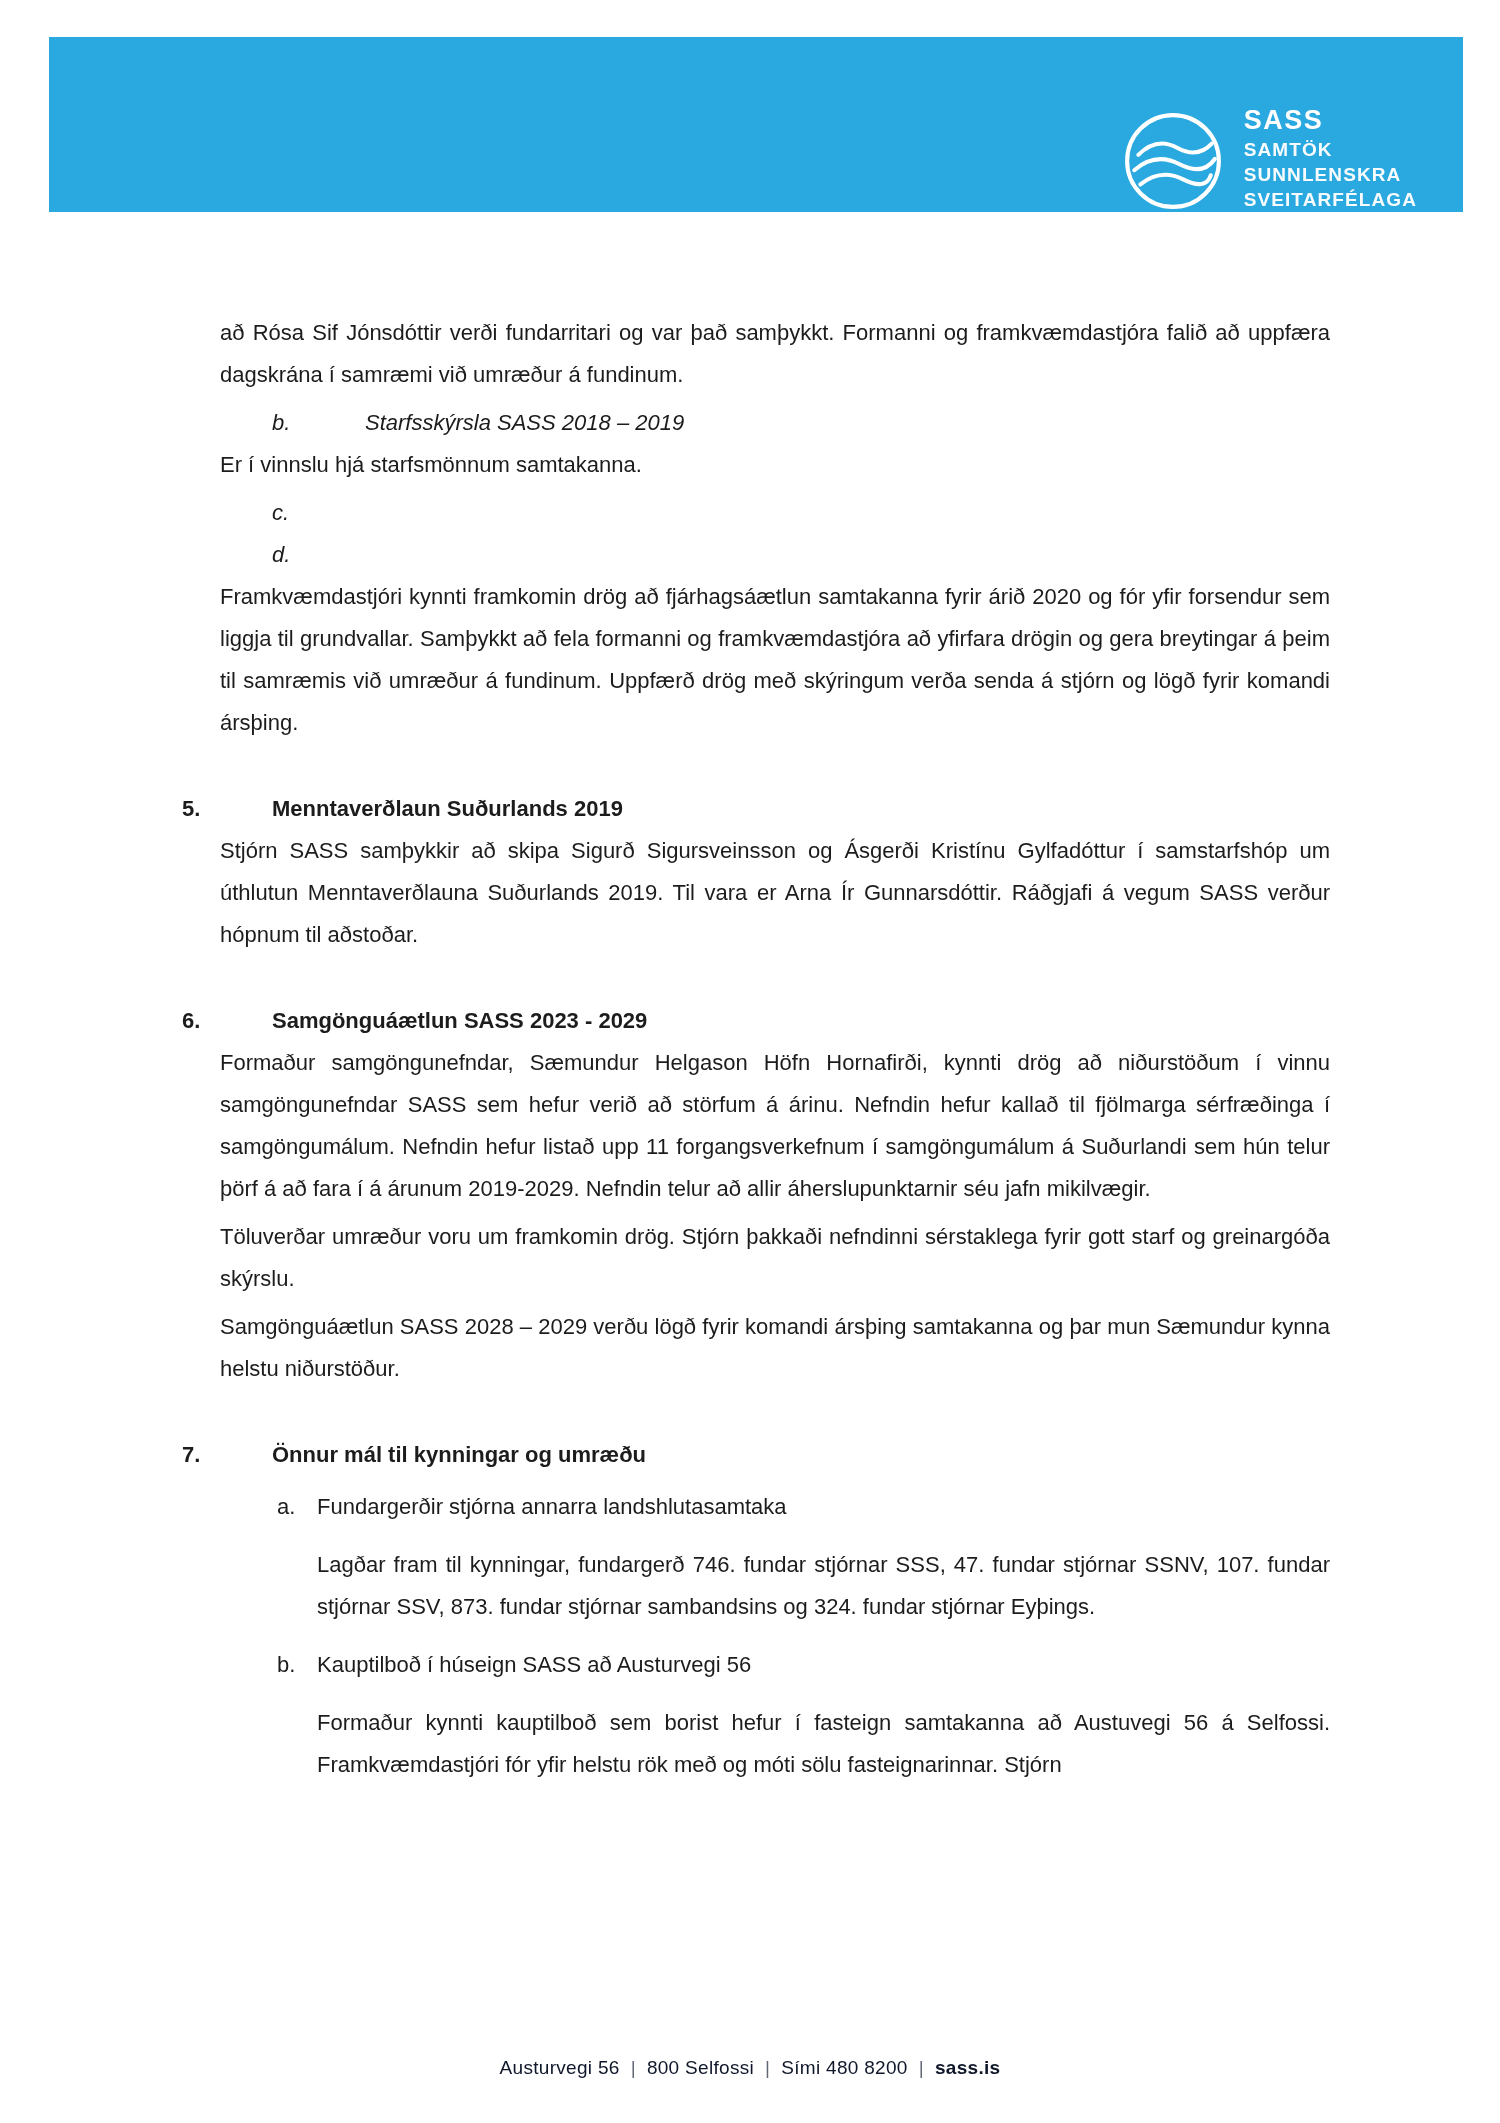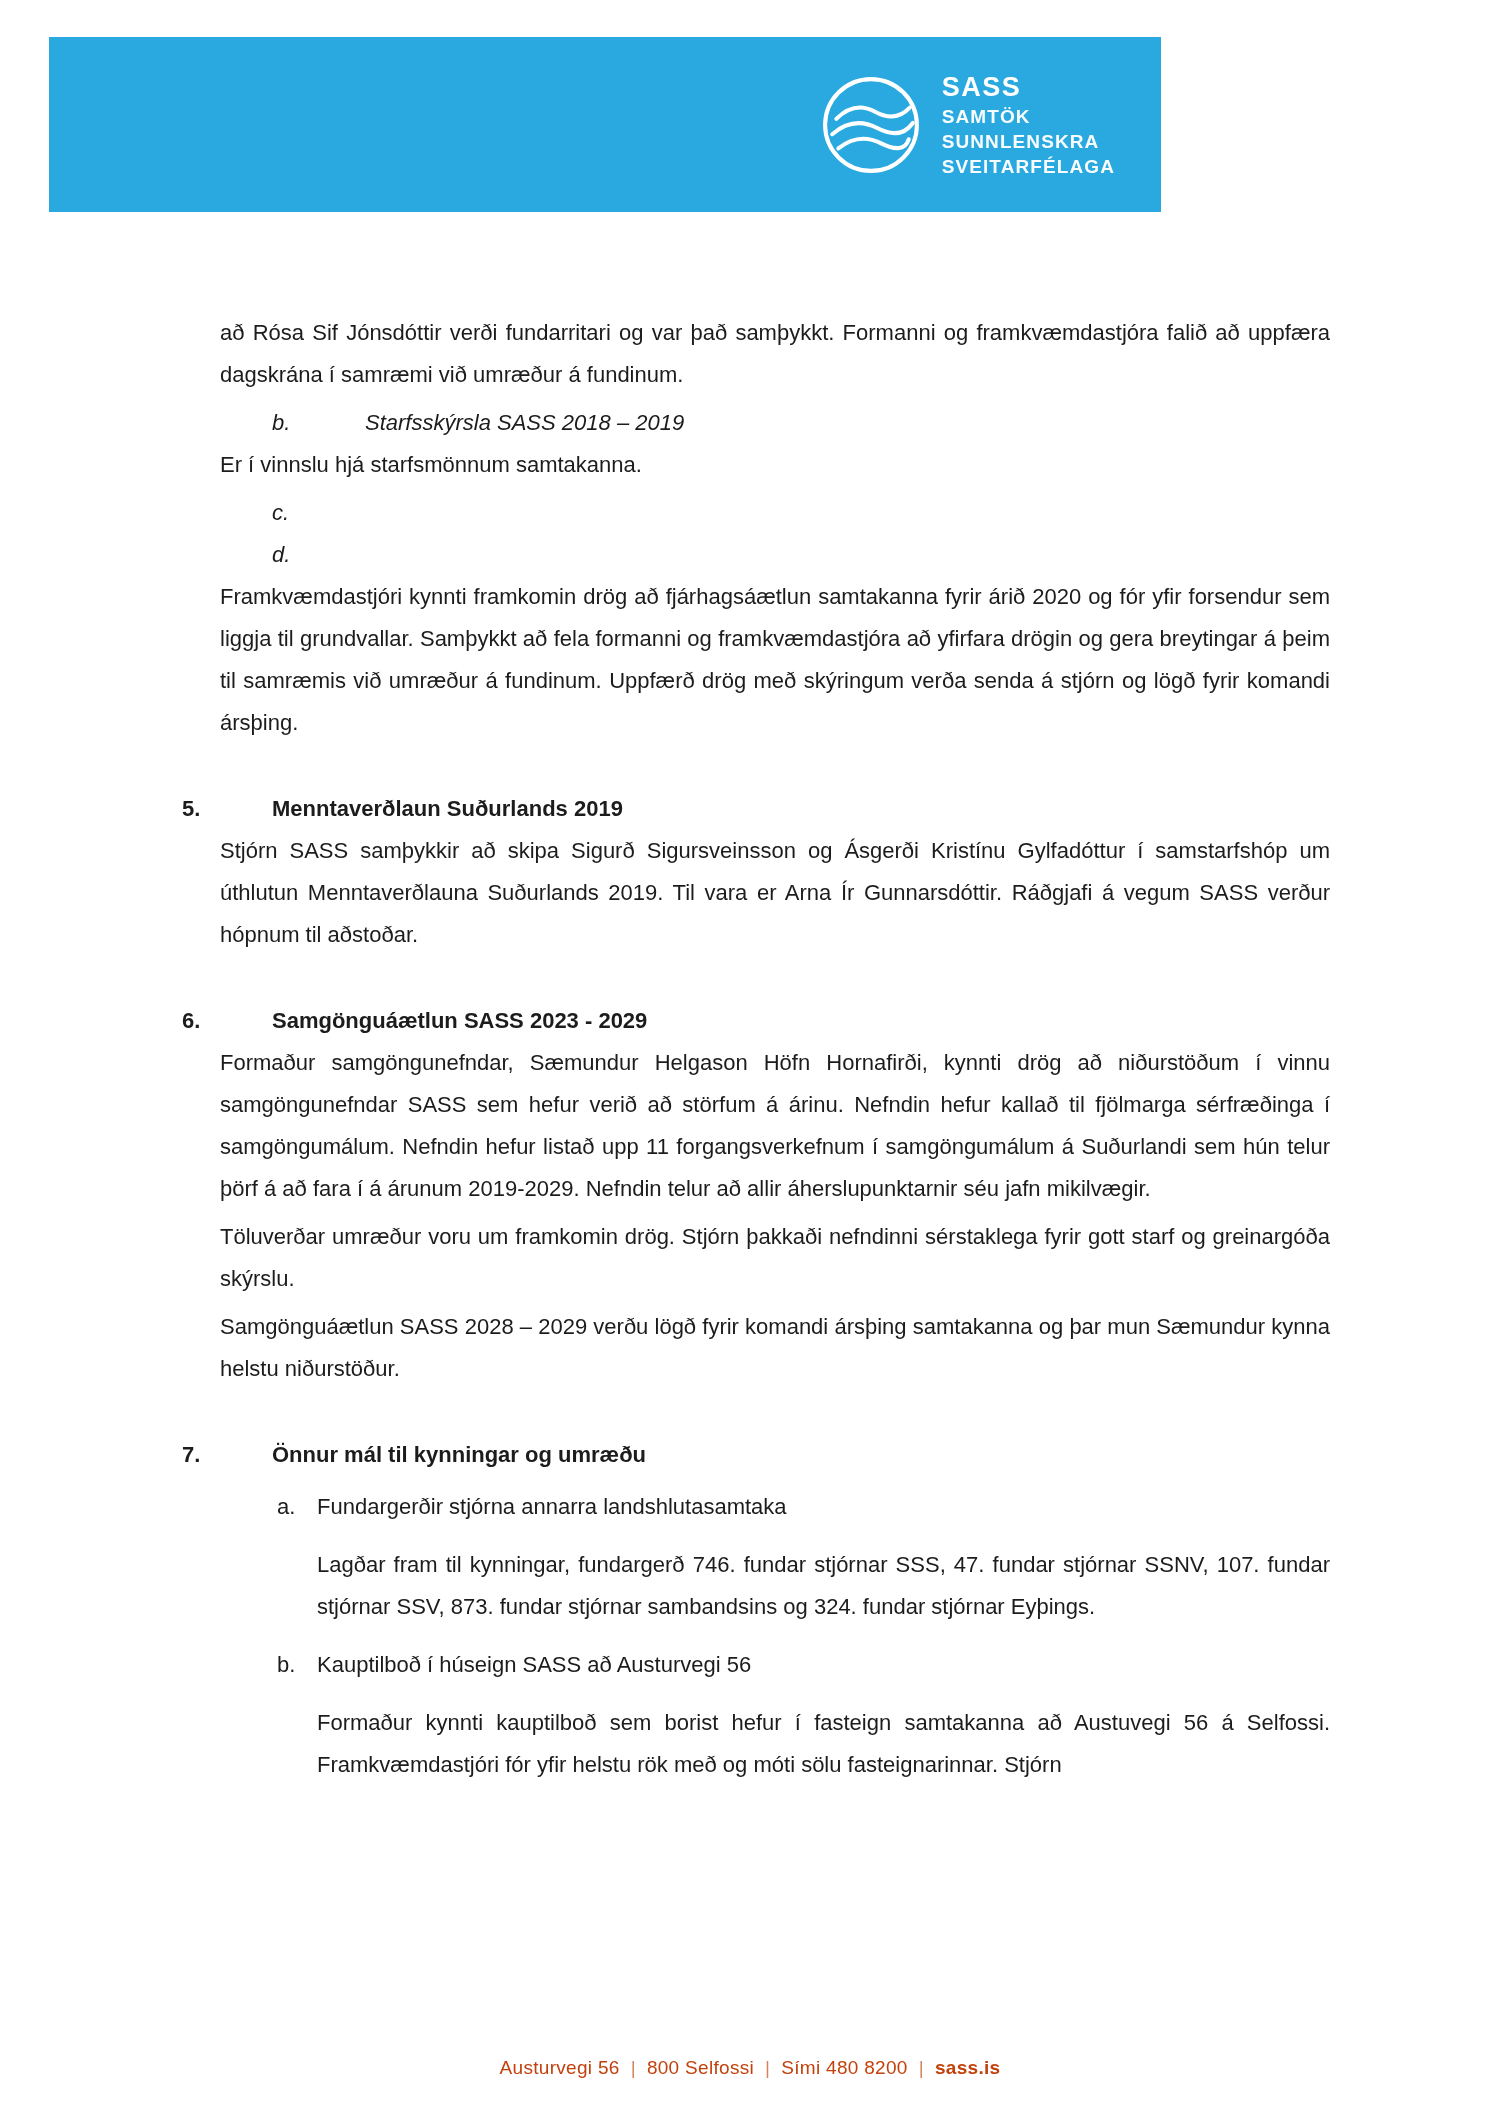--- a/index.html
+++ b/index.html
@@ -12,25 +12,25 @@
     font-family: "Liberation Sans", sans-serif;
     color: #1c1c1c;
     overflow: hidden;
   }
 
   
   .header-bar {
     position: absolute;
     top: 37px;
     left: 49px;
-    width: 1112px;
+    width: 1414px;
     height: 175px;
     background: #29a9e0;
     display: flex;
-    align-items: center;
+    align-items: flex-end;
     justify-content: flex-end;
     padding-right: 46px;
   }
   .logo-wrap { width: 102px; height: 102px; margin-right: 20px; flex-shrink: 0; }
   .logo-wrap svg { width: 100%; height: 100%; display: block; }
   .org-text { color: #ffffff; text-align: left; }
   .org-brand {
     font-size: 27px;
     font-weight: bold;
     letter-spacing: 1.5px;
@@ -79,21 +79,21 @@
     margin: 0 0 16px 135px;
   }
 
   
   .footer {
     position: absolute;
     bottom: 44px;
     left: 0;
     width: 100%;
     text-align: center;
-    color: #c2410c;
+    color: #0f172a;
     font-size: 19px;
     letter-spacing: 0.3px;
   }
   .footer .sep { margin: 0 11px; opacity: 0.65; }
   .footer .site { font-weight: bold; }
 </style>
 </head>
 <body>
 
 <div class="page">

